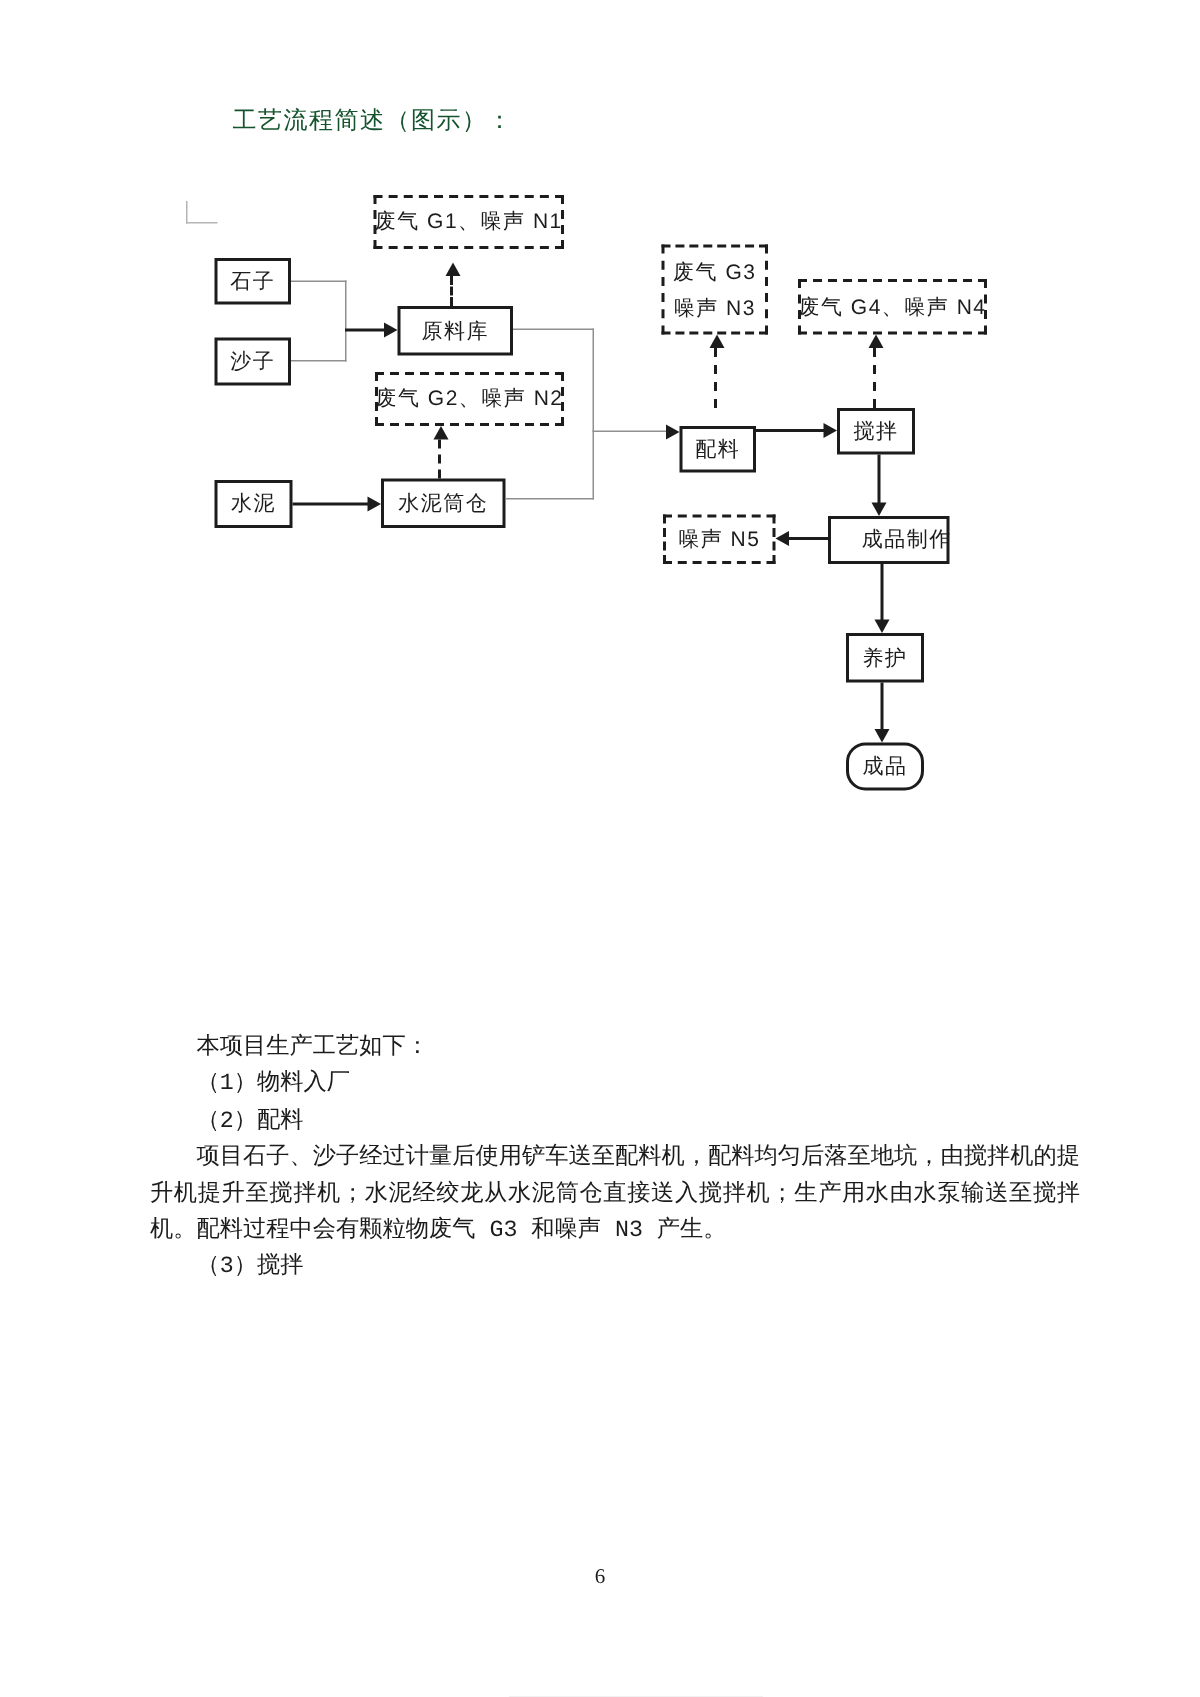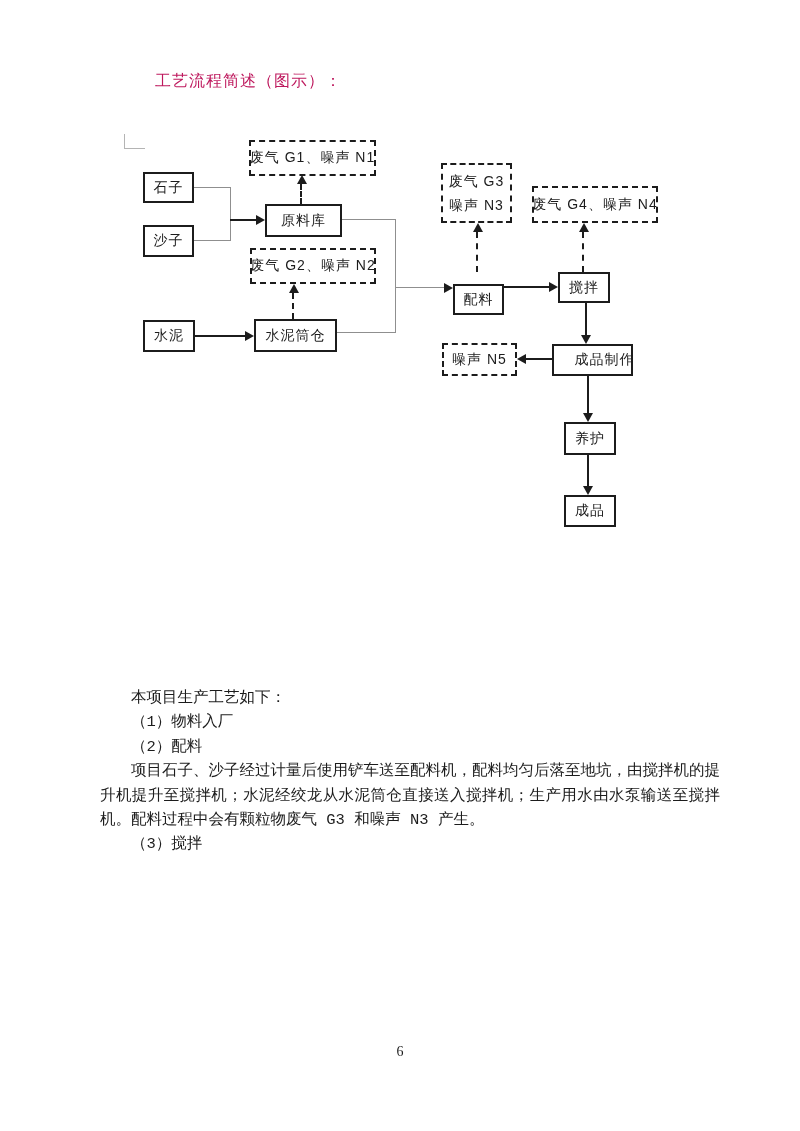--- a/index.html
+++ b/index.html
@@ -10,21 +10,21 @@
     background:#ffffff;
     margin:0 auto;
     overflow:hidden;
     font-family:"Liberation Serif","DejaVu Serif",serif;
     color:#1c1c1c;
   }
   
   .doc-title{
     position:absolute;left:155px;top:70px;
     font-size:16px;line-height:22px;letter-spacing:1px;
-    color:#be185d;white-space:nowrap;
+    color:#14532d;white-space:nowrap;
   }
   
   .fc{position:absolute;left:0;top:0;width:800px;height:560px;}
   .box,.dbox{
     position:absolute;
     display:flex;align-items:center;justify-content:center;
     background:#fff;
     font-family:"Liberation Sans","DejaVu Sans",sans-serif;
     font-size:14px;letter-spacing:1px;color:#1c1c1c;
     white-space:nowrap;
@@ -66,21 +66,21 @@
 <body>
 
 <div id="page">
 
   <div class="doc-title">工艺流程简述（图示）：</div>
 
   <div class="fc">
 
     <div class="anchor-mark"></div>
 
-    <div class="dbox" style="left:249px;top:140px;width:127px;height:36px;">
+    <div class="dbox" style="left:249px;top:130px;width:127px;height:36px;">
       <span>废气 G1、噪声 N1</span>
     </div>
     <div class="dbox" style="left:250px;top:248px;width:126px;height:36px;">
       <span>废气 G2、噪声 N2</span>
     </div>
     <div class="dbox two-line" style="left:441px;top:163px;width:71px;height:60px;">
       <span>废气 G3</span>
       <span>噪声 N3</span>
     </div>
     <div class="dbox" style="left:532px;top:186px;width:126px;height:37px;">
@@ -110,21 +110,21 @@
     </div>
     <div class="box" style="left:558px;top:272px;width:52px;height:31px;">
       <span>搅拌</span>
     </div>
     <div class="box" style="left:552px;top:344px;width:81px;height:32px;padding-left:24px;">
       <span>成品制作</span>
     </div>
     <div class="box" style="left:564px;top:422px;width:52px;height:33px;">
       <span>养护</span>
     </div>
-    <div class="box" style="left:564px;top:495px;width:52px;height:32px;">
+    <div class="box" style="left:564px;top:495px;width:52px;height:32px;border-radius:13px;">
       <span>成品</span>
     </div>
 
     <div class="ghline" style="left:194px;top:187px;width:37px;"></div>
     <div class="ghline" style="left:194px;top:240px;width:37px;"></div>
     <div class="gvline" style="left:230px;top:187px;height:54px;"></div>
     <div class="hline" style="left:230px;top:219px;width:27px;"></div>
     <div class="ah right" style="left:256px;top:215px;"></div>
 
     <div class="hline" style="left:195px;top:335px;width:51px;"></div>

